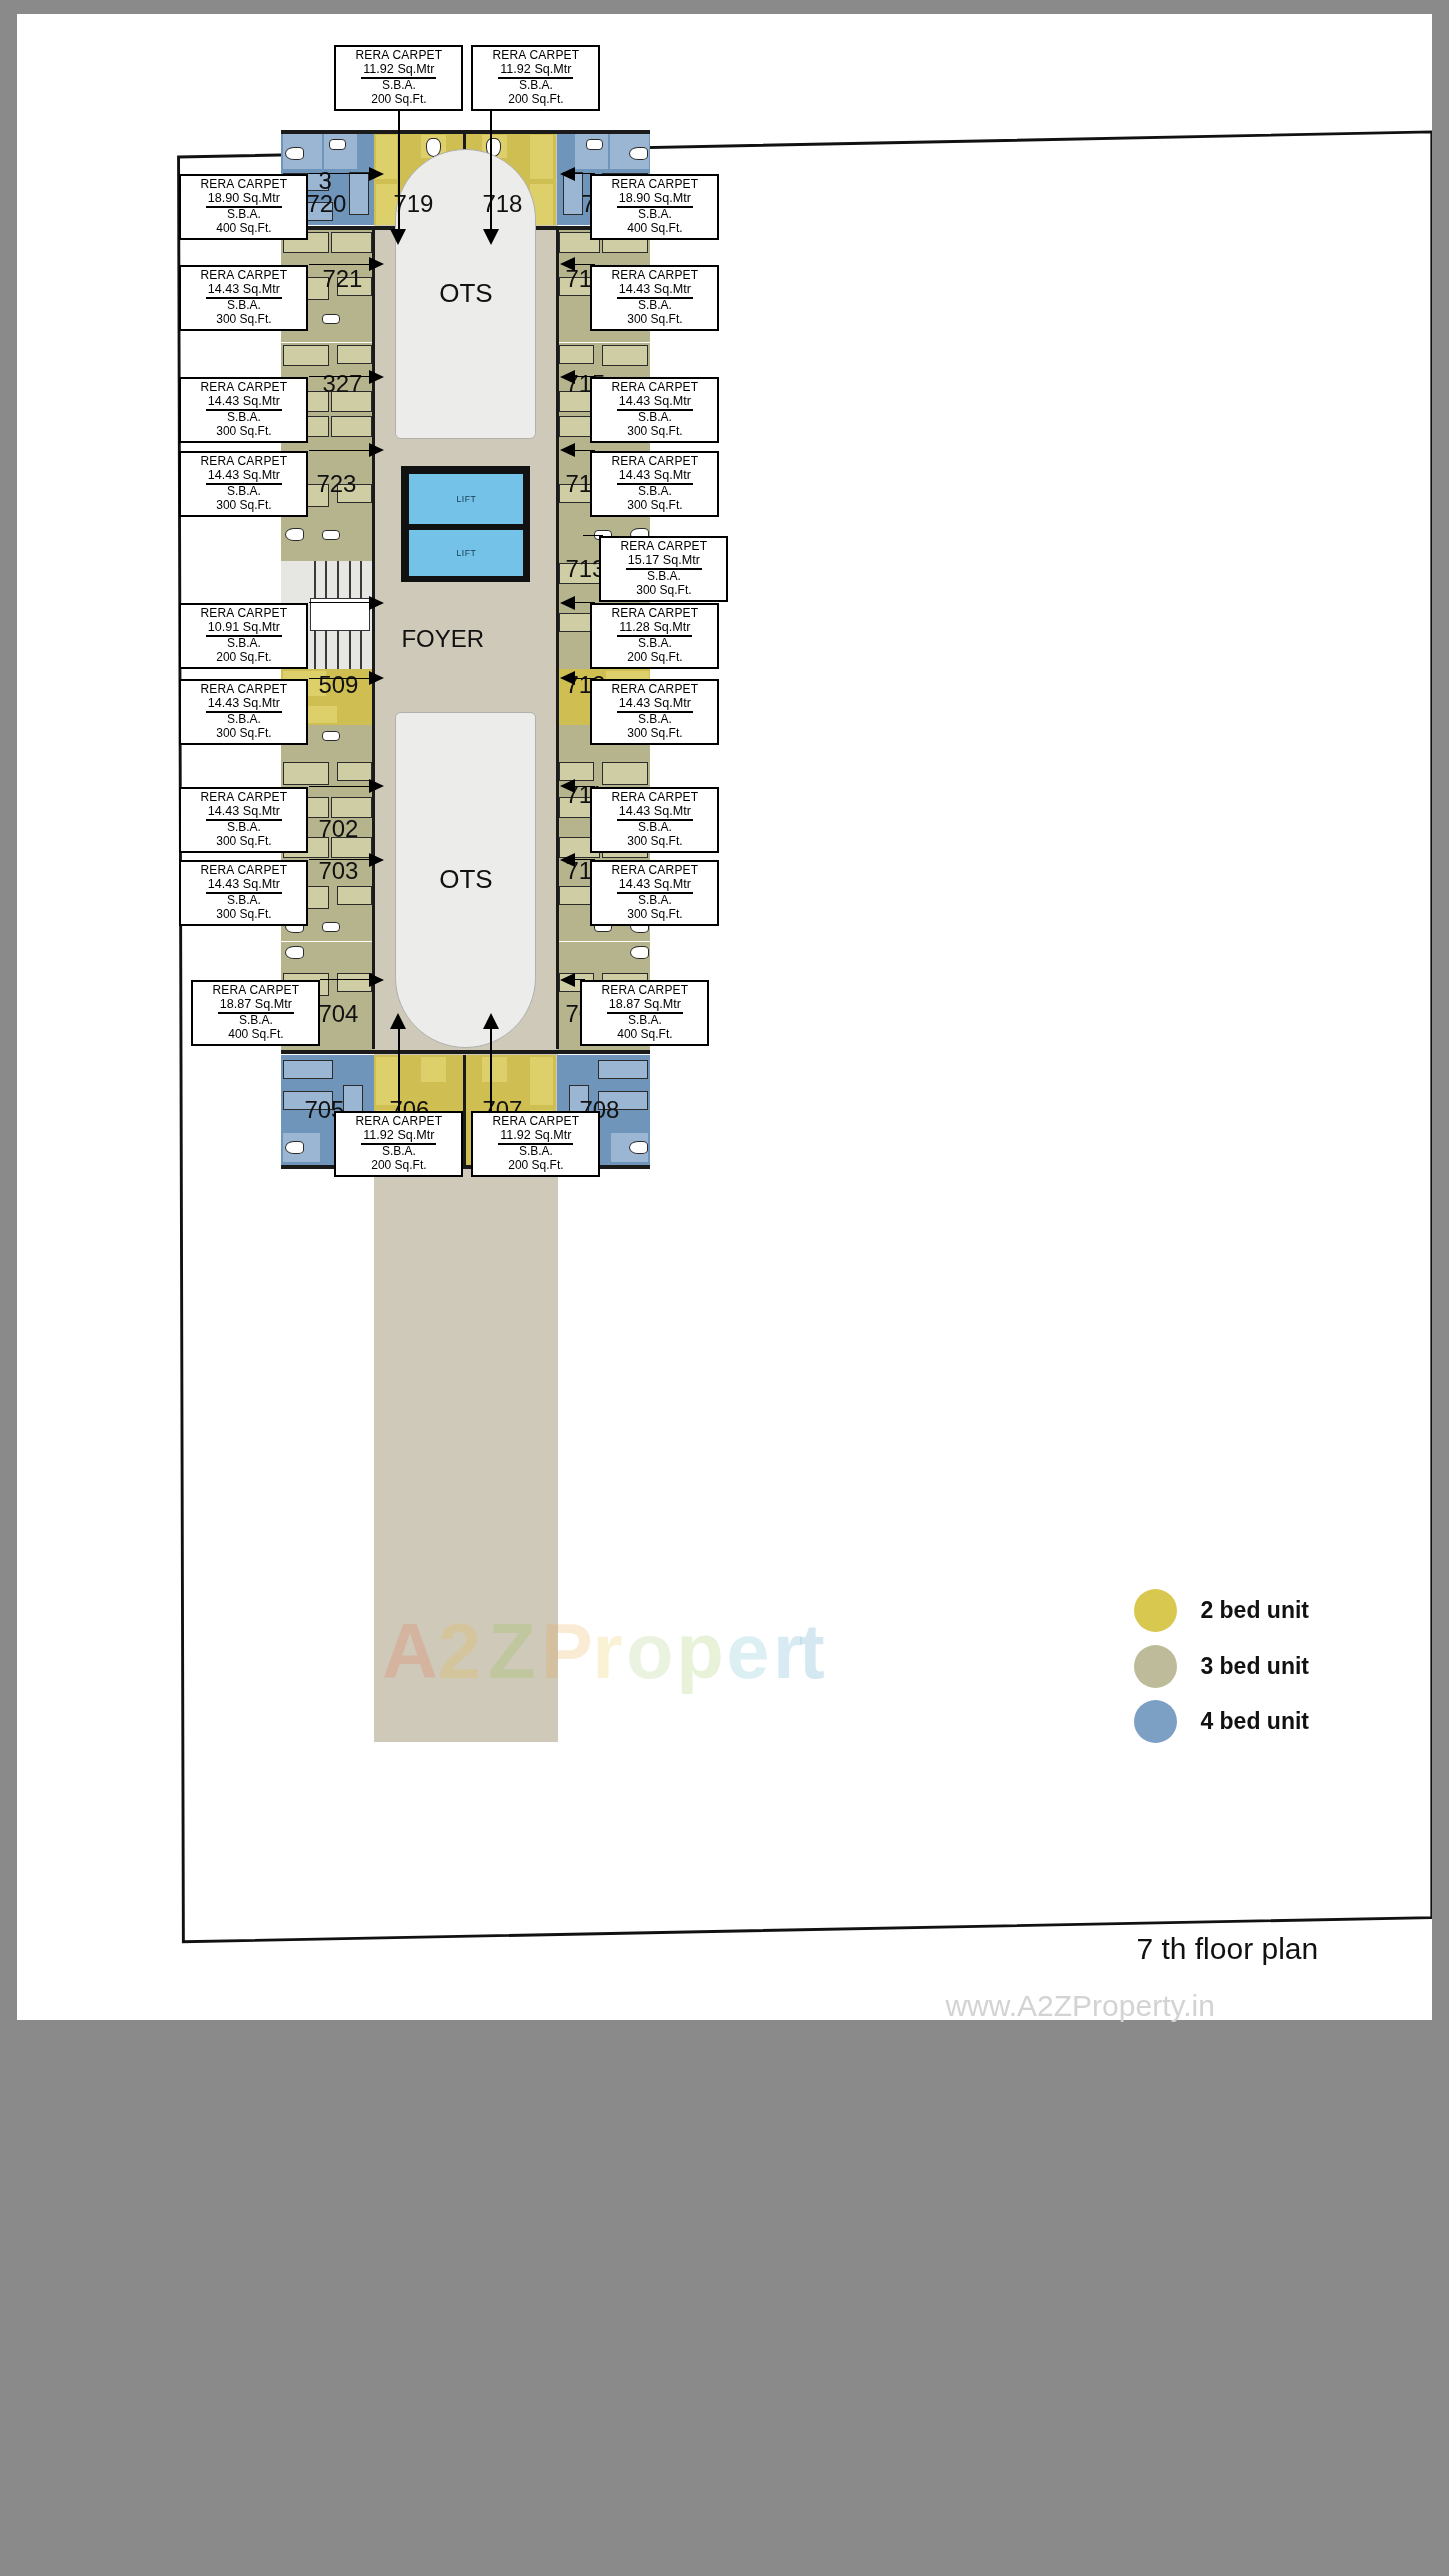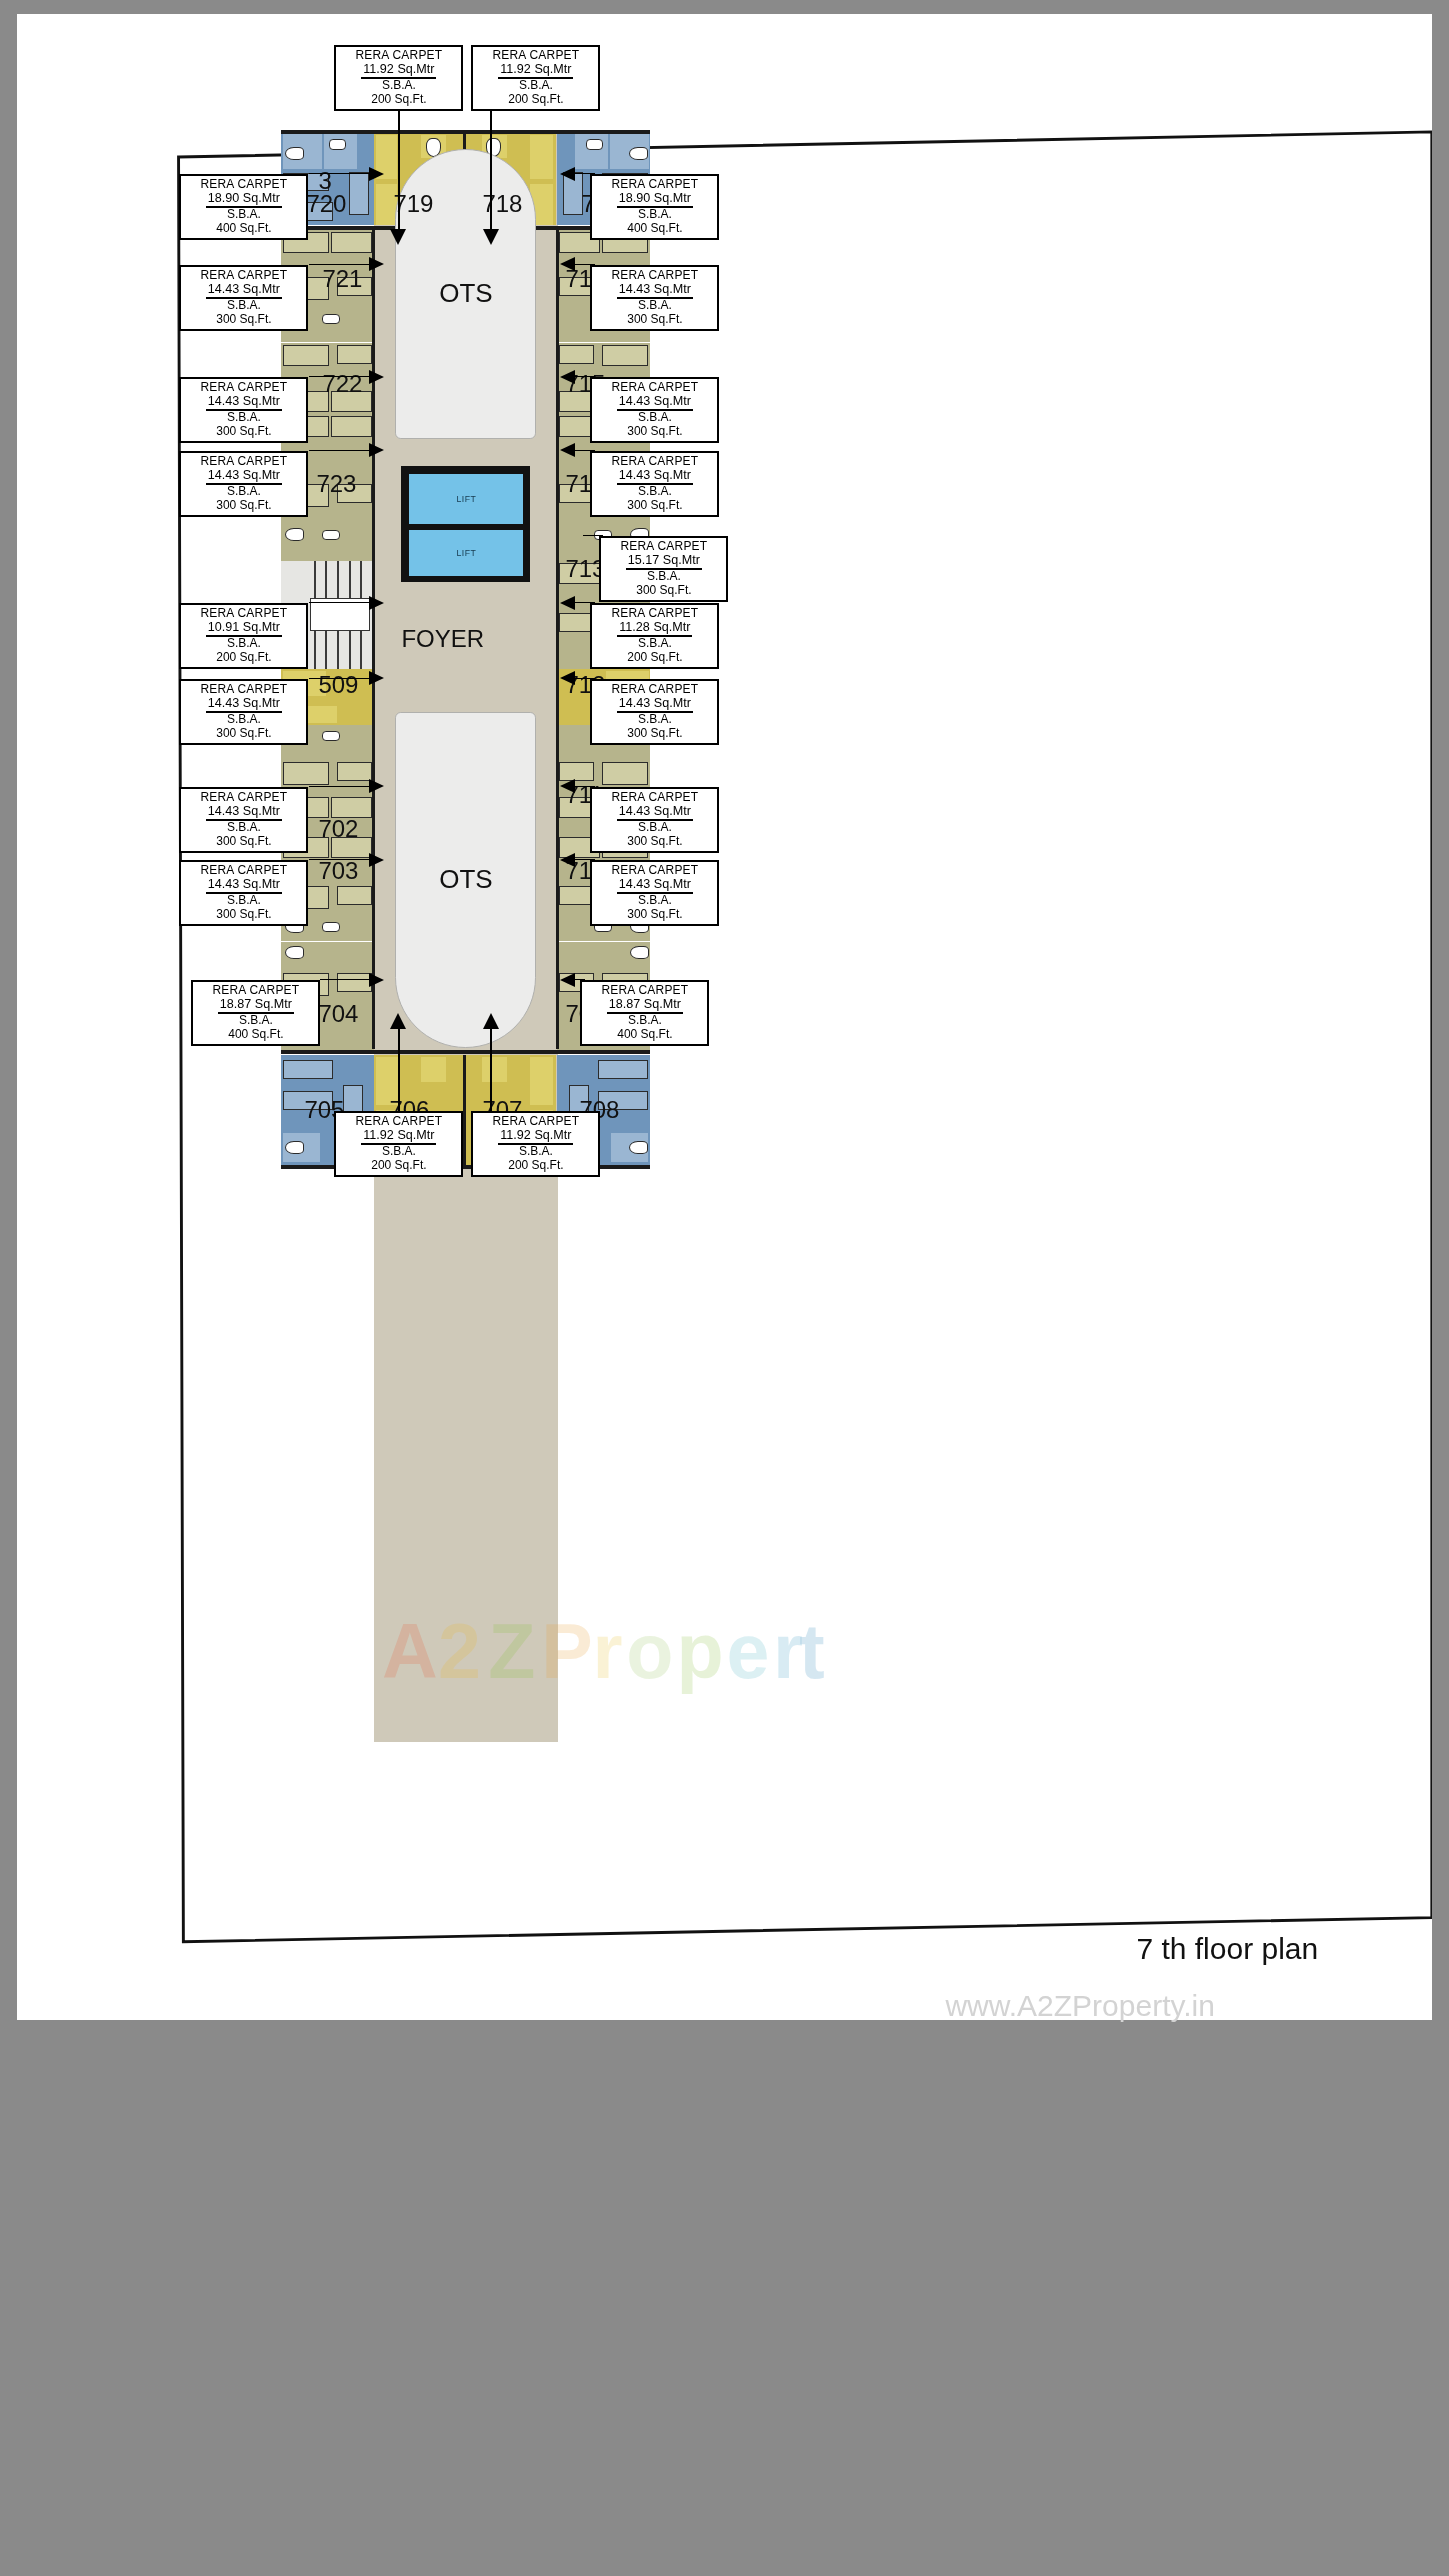--- a/index.html
+++ b/index.html
@@ -286,21 +286,21 @@
       <span class="ots-lbl">OTS</span>
     </div>
 
     <div class="unitno" style="left:37px;top:37px;">3</div>
     <div class="unitno" style="left:25px;top:60px;">720</div>
     <div class="unitno" style="left:112px;top:60px;">719</div>
     <div class="unitno" style="left:201px;top:60px;">718</div>
     <div class="unitno" style="left:300px;top:60px;">717</div>
 
     <div class="unitno" style="left:41px;top:135px;">721</div>
-    <div class="unitno" style="left:41px;top:240px;">722</div>
+    <div class="unitno" style="left:41px;top:240px;">327</div>
     <div class="unitno" style="left:35px;top:340px;">723</div>
     <div class="unitno" style="left:37px;top:541px;">509</div>
     <div class="unitno" style="left:37px;top:685px;">702</div>
     <div class="unitno" style="left:37px;top:727px;">703</div>
     <div class="unitno" style="left:37px;top:870px;">704</div>
     <div class="unitno" style="left:23px;top:966px;">705</div>
     <div class="unitno" style="left:108px;top:966px;">706</div>
     <div class="unitno" style="left:201px;top:966px;">707</div>
     <div class="unitno" style="left:298px;top:966px;">708</div>
 
@@ -513,20 +513,34 @@
 
   <div class="callout" style="left:454px;top:1097px;width:129px;height:66px;">
     <span class="l1">RERA CARPET</span>
     <span class="l2">11.92 Sq.Mtr</span>
     <span class="l3">S.B.A.</span>
     <span class="l4">200 Sq.Ft.</span>
   </div>
   <div class="leader" style="left:473px;top:1015px;width:1.9px;height:82px;"></div>
   <div class="arrow arrow-u" style="left:466px;top:999px;"></div>
 
+  <div id="legend">
+    <div class="leg-row">
+      <span class="leg-dot" style="background:#d9c84f;"></span>
+      <span class="leg-lbl">2 bed unit</span>
+    </div>
+    <div class="leg-row">
+      <span class="leg-dot" style="background:#bdbb99;"></span>
+      <span class="leg-lbl">3 bed unit</span>
+    </div>
+    <div class="leg-row">
+      <span class="leg-dot" style="background:#7ba0c4;"></span>
+      <span class="leg-lbl">4 bed unit</span>
+    </div>
+  </div>
 
   <div id="title">7 th floor plan</div>
 
   <svg class="wm-center" style="left:365px;top:1596px;width:444px;height:93px;font-size:74px" viewBox="0 0 460 96">
     <text x="0" y="70" font-family="Liberation Sans, sans-serif" font-size="80" font-weight="bold" fill="#e46a4a" opacity=".55">A</text>
     <text x="58" y="70" font-family="Liberation Sans, sans-serif" font-size="80" font-weight="bold" fill="#e8b93c" opacity=".55">2</text>
     <text x="110" y="70" font-family="Liberation Sans, sans-serif" font-size="80" font-weight="bold" fill="#8fc24a" opacity=".55">Z</text>
     <text x="165" y="70" font-family="Liberation Sans, sans-serif" font-size="80" font-weight="bold" fill="#e8a23c" opacity=".50">P</text>
     <text x="218" y="70" font-family="Liberation Sans, sans-serif" font-size="80" font-weight="bold" fill="#e8c63c" opacity=".50">r</text>
     <text x="253" y="70" font-family="Liberation Sans, sans-serif" font-size="80" font-weight="bold" fill="#9ec96a" opacity=".50">o</text>

